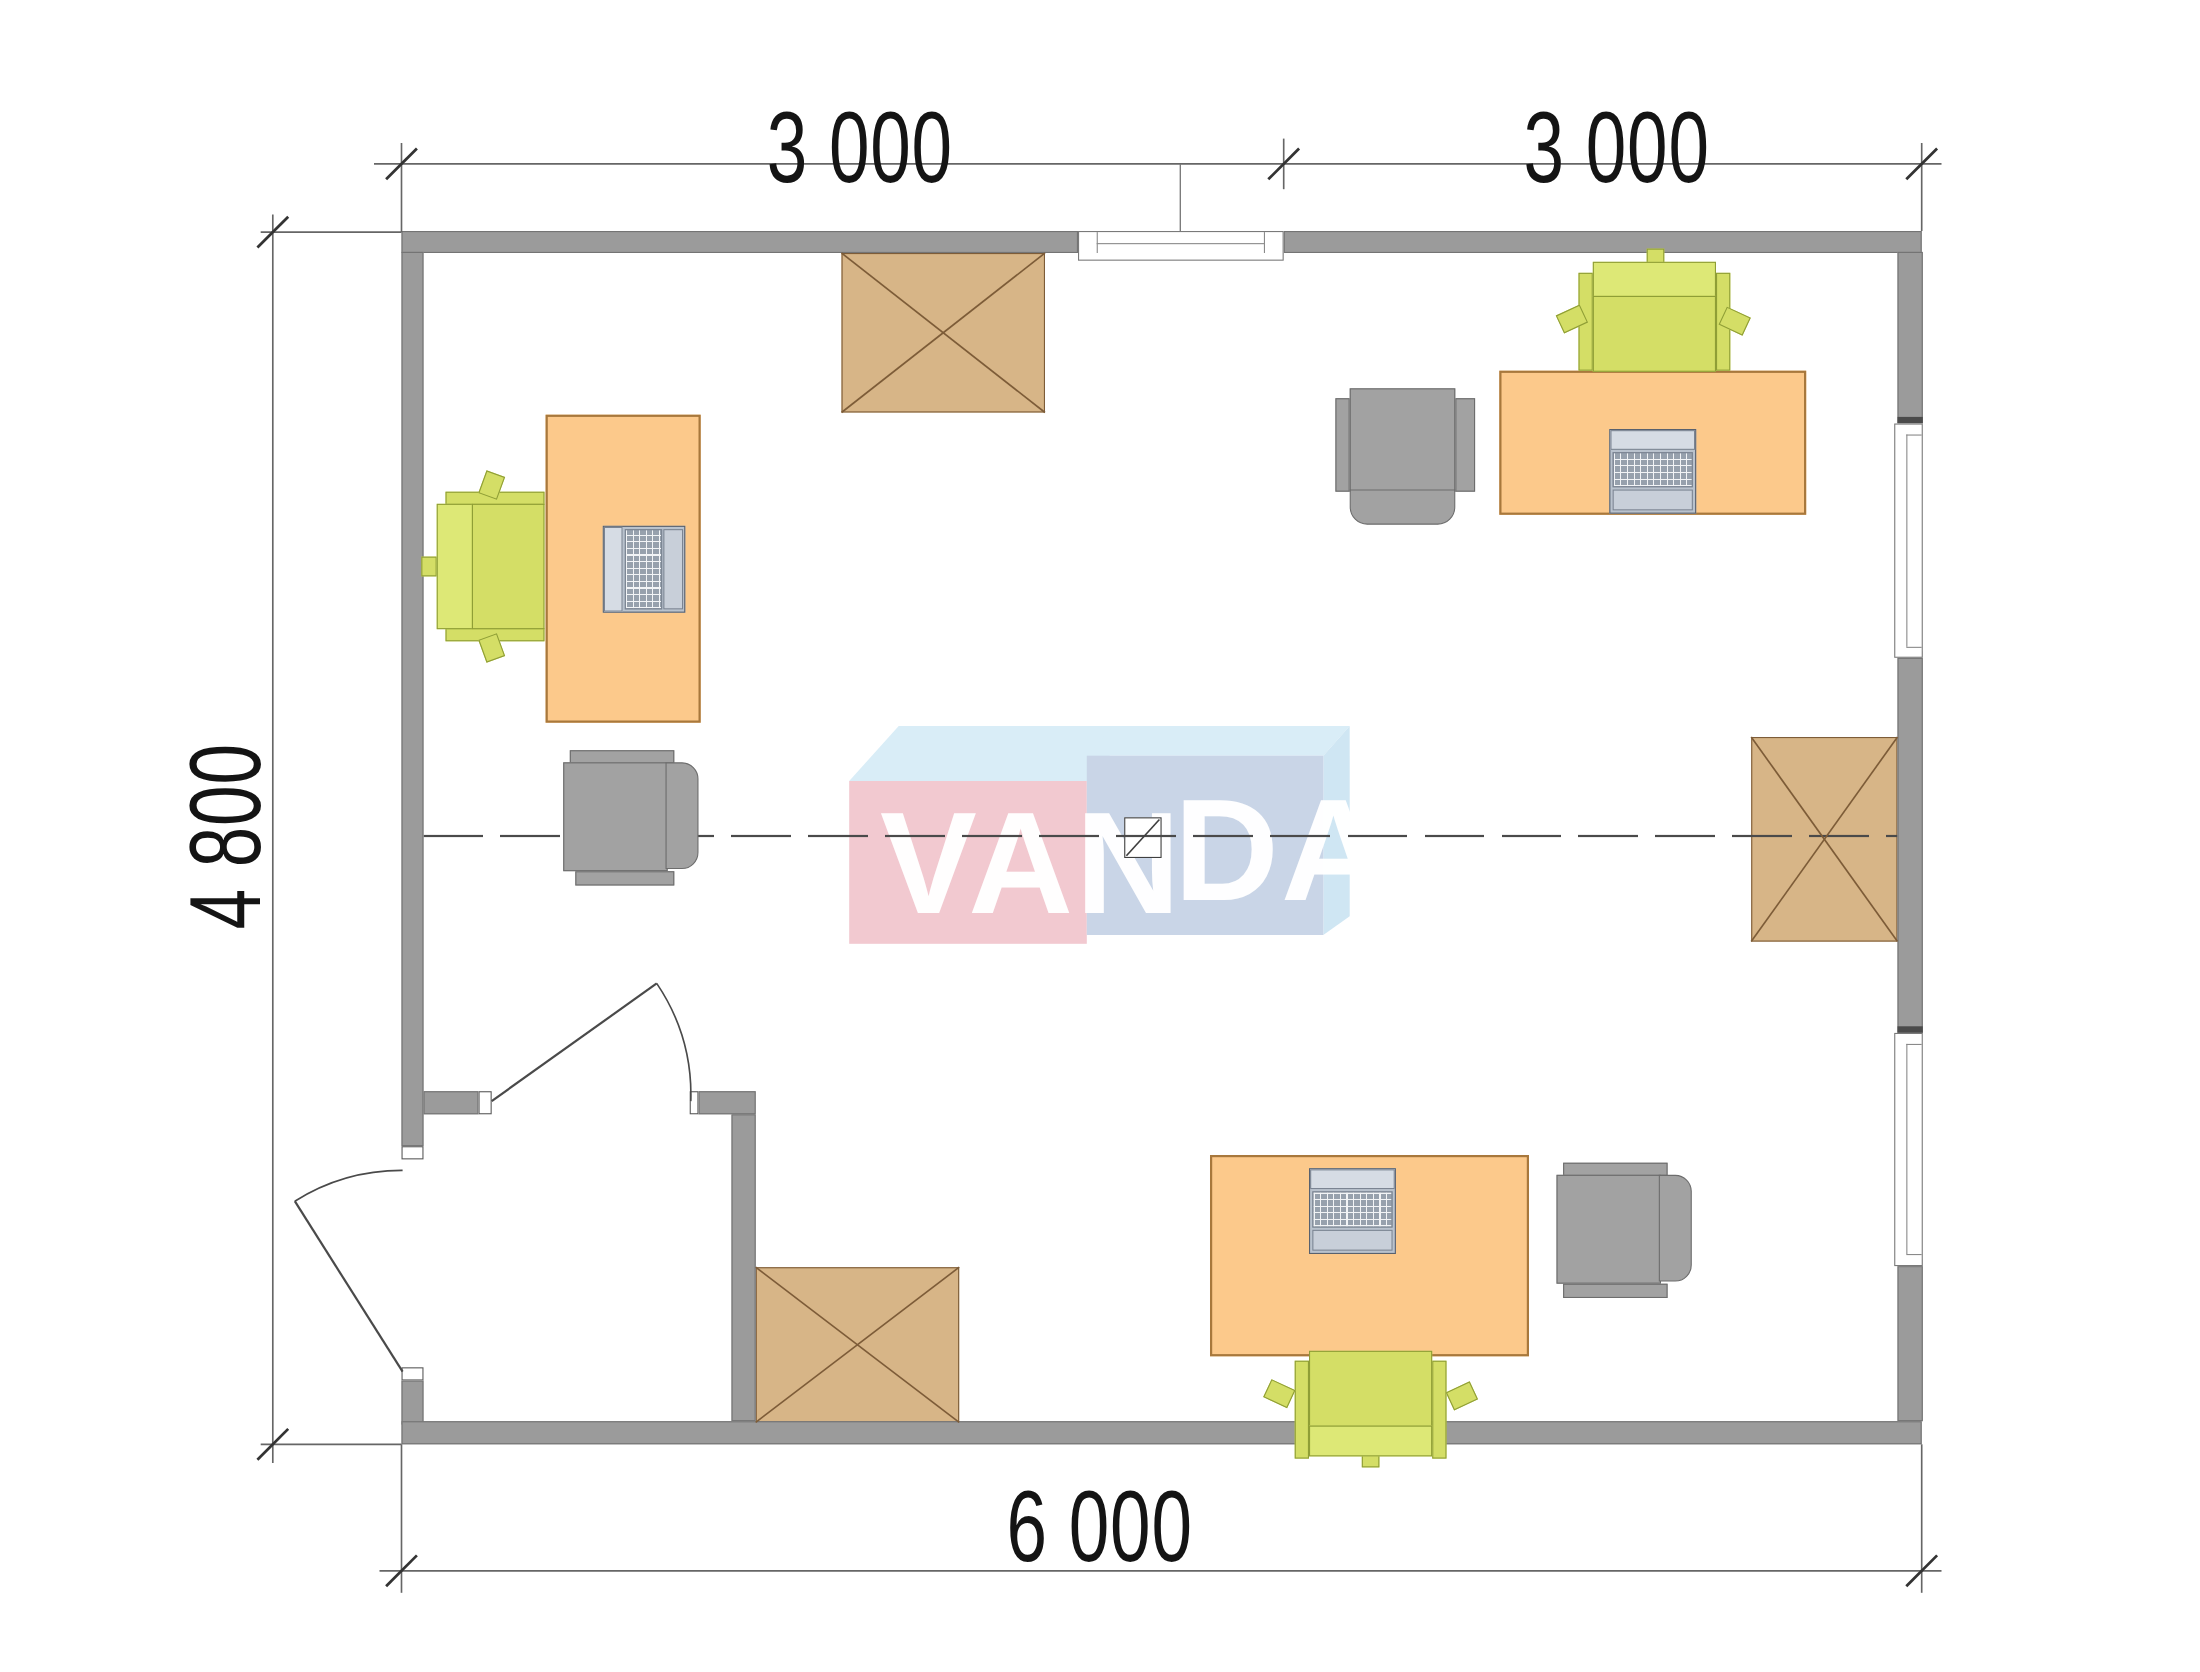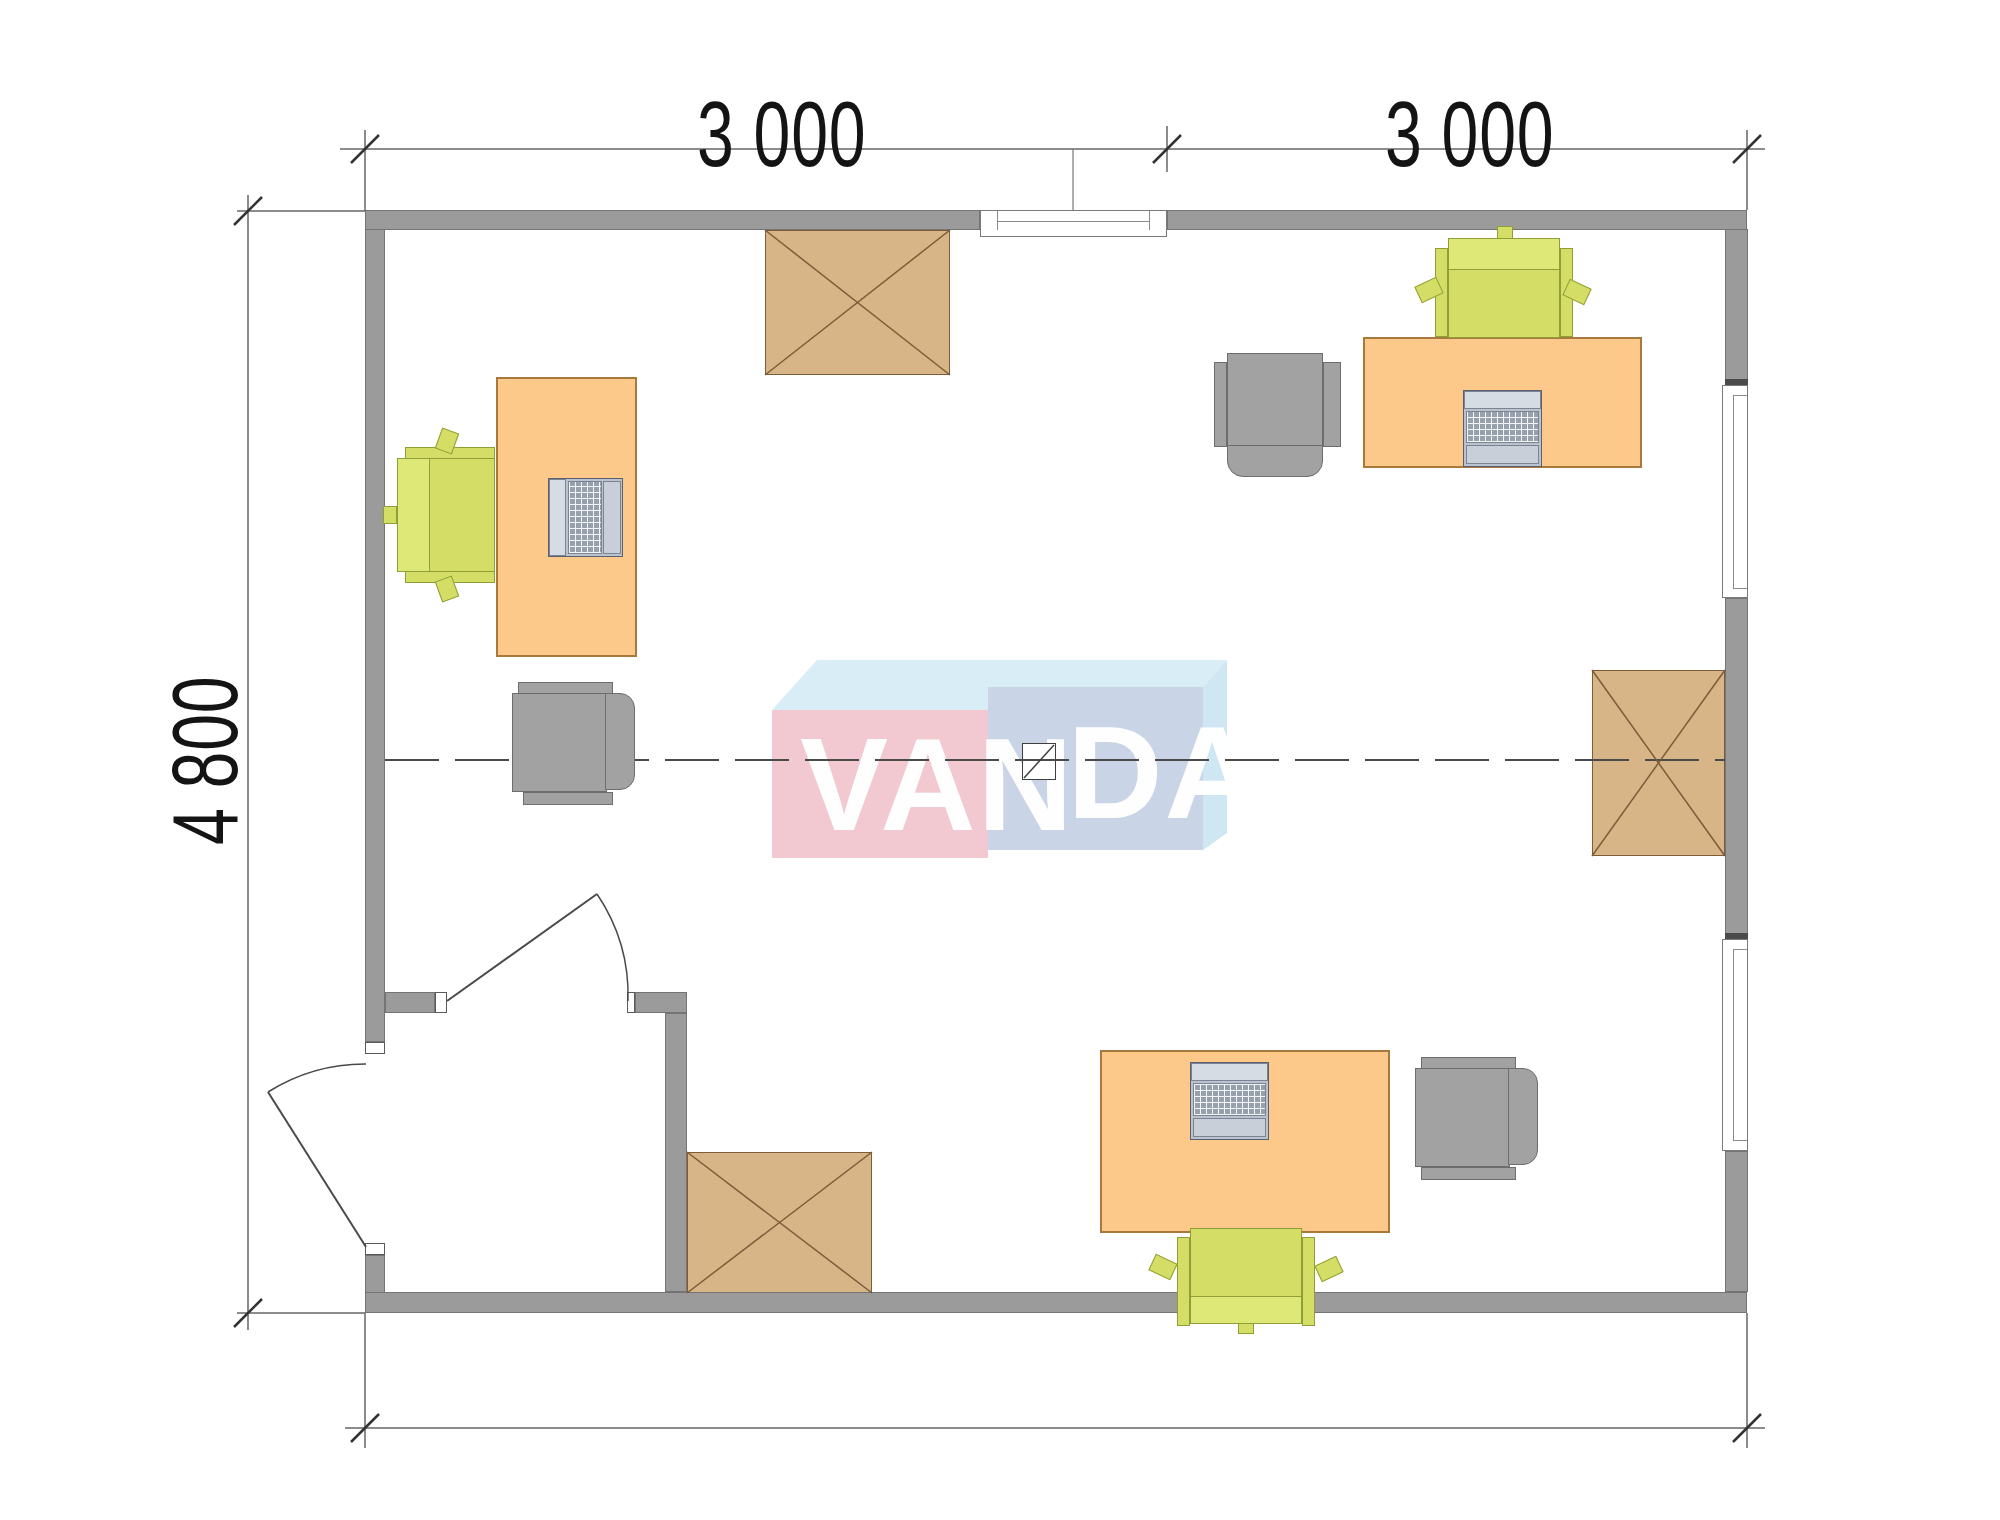--- a/index.html
+++ b/index.html
@@ -213,14 +213,17 @@
 
   <div class="dim-label" style="left:632px;top:96px;width:300px;height:76px;">
     <span>3 000</span>
   </div>
   <div class="dim-label" style="left:1320px;top:96px;width:300px;height:76px;">
     <span>3 000</span>
   </div>
   <div class="dim-label" id="dim-left-label" style="left:55px;top:722px;width:300px;height:76px;">
     <span>4 800</span>
   </div>
+  <div class="dim-label" style="left:850px;top:1350px;width:300px;height:76px;">
+    <span>6 000</span>
+  </div>
 
 </div>
 
 </body></html>

